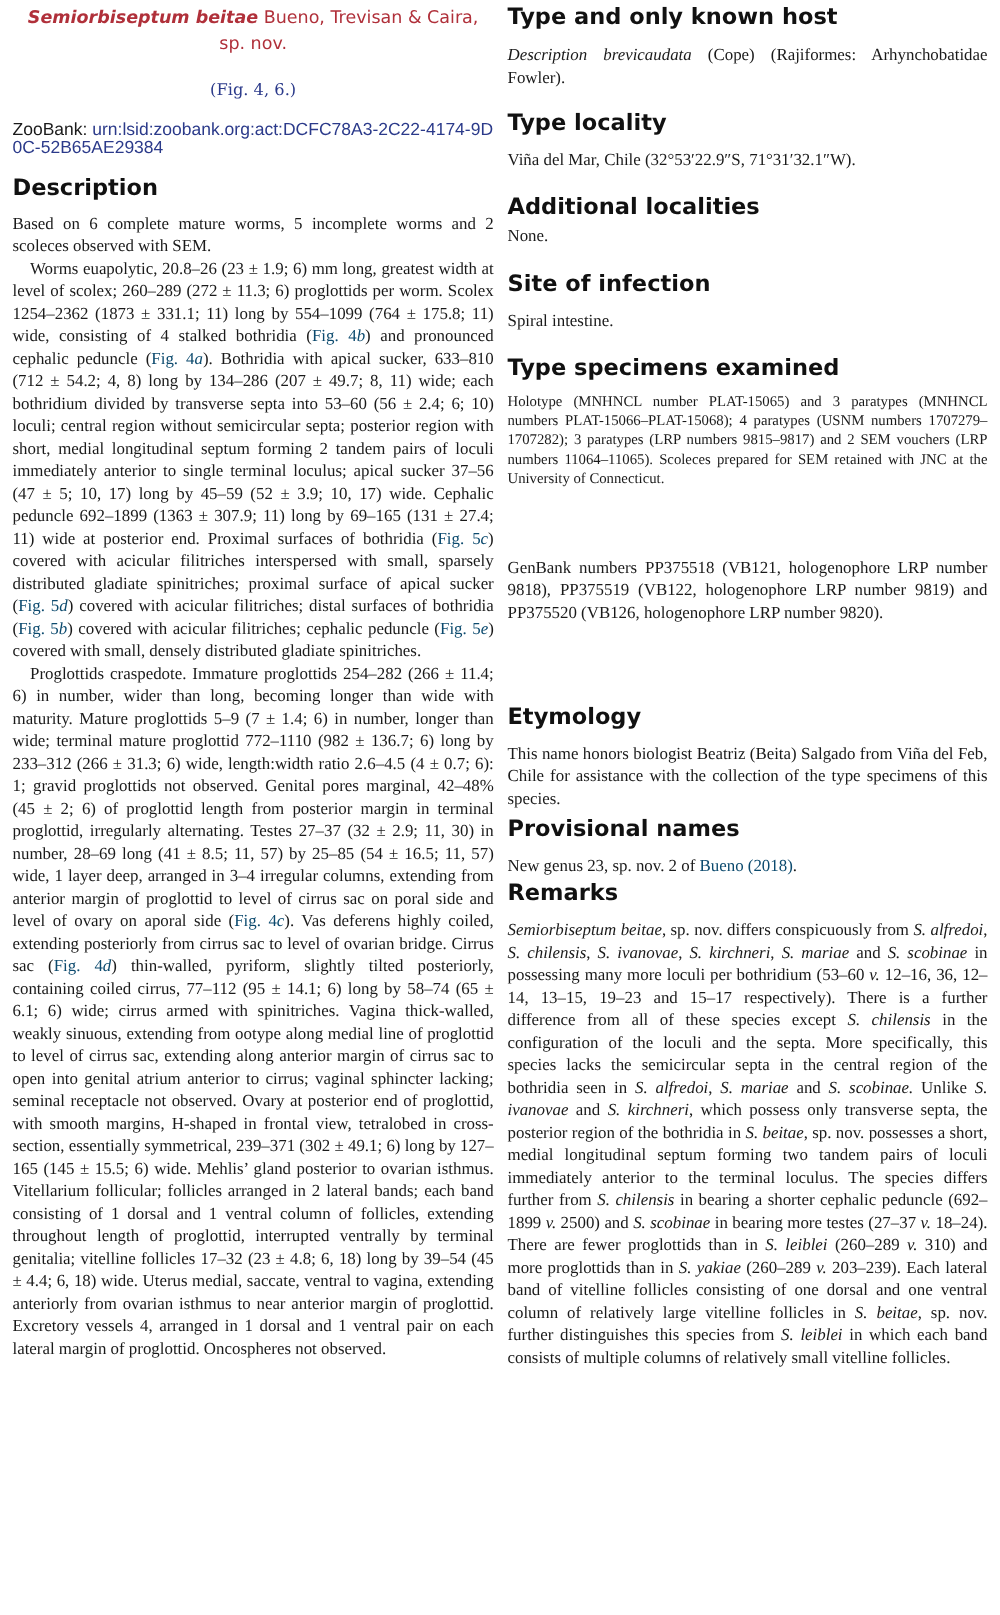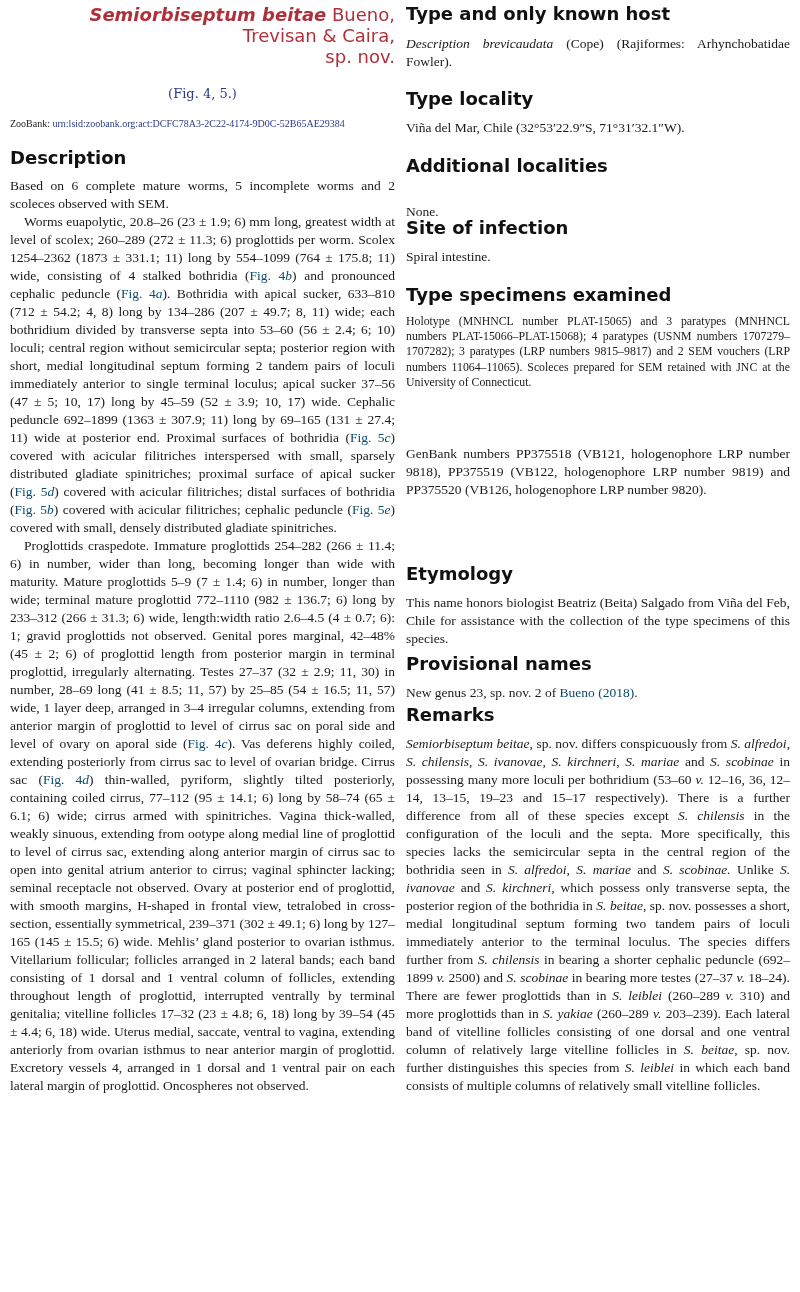--- a/index.html
+++ b/index.html
@@ -1,46 +1,46 @@
 <!DOCTYPE html>
 <html><head>
 <meta charset="utf-8">
 <style>
   html, body { margin: 0; padding: 0; background: #ffffff; }
   body { width: 800px; height: 1292px; overflow: hidden; position: relative;
          font-family: "DejaVu Serif", "Liberation Serif", serif; color: #1a1a1a; }
   .col { position: absolute; top: 0; }
   .col-left { left: 10px; width: 385px; }
   .col-right { left: 406px; width: 384px; }
-  .title { text-align: right; color: #b0303a; font-family: "DejaVu Sans", "Liberation Sans", sans-serif;
-           font-size: 18px; line-height: 21px; margin-top: 4px; }
+  .title { text-align: center; color: #b0303a; font-family: "DejaVu Sans", "Liberation Sans", sans-serif;
+           font-size: 14px; line-height: 21px; margin-top: 4px; }
   .title .sp { font-weight: bold; font-style: italic; }
   .figref-top { text-align: center; font-size: 13px; margin-top: 19px; color: #2b3a8a; }
-  .zoobank { font-size: 10px; line-height: 14px; margin-top: 16px; color: #1a1a1a;
-             font-family: Liberation Serif, serif; }
+  .zoobank { font-size: 14px; line-height: 14px; margin-top: 16px; color: #1a1a1a;
+             font-family: Liberation Sans, sans-serif; }
   .zoobank .lnk { color: #2b3a8a; }
   h3 { font-family: "DejaVu Sans", "Liberation Sans", sans-serif; font-weight: bold; font-size: 18px;
        margin: 0; line-height: 18px; color: #111; }
   p { margin: 0; font-family: "Liberation Serif", serif; font-size: 13.5px; line-height: 18px;
       text-align: justify; hyphens: manual; }
   p.small { font-size: 11.8px; line-height: 15.2px; }
   p.indent { text-indent: 14px; }
   .lnk { color: #0c4a6e; }
   i { font-style: italic; }
   .sec { position: absolute; left: 0; width: 100%; }
 </style>
 </head>
 <body>
 
 <div class="col col-left">
   <div class="title">
     <span class="sp">Semiorbiseptum beitae</span><span> Bueno, Trevisan &amp; Caira,</span><br>
     <span>sp. nov.</span>
   </div>
-  <div class="figref-top">(Fig. 4, 5.)</div>
+  <div class="figref-top">(Fig. 4, 6.)</div>
   <div class="zoobank">
     <span>ZooBank: </span><span class="lnk" style="word-break: break-all;">urn:lsid:zoobank.org:act:DCFC78A3-2C22-4174-9D0C-52B65AE29384</span>
   </div>
 
   <div style="margin-top:18px;">
     <h3>Description</h3>
     <p style="margin-top:10px;">Based on 6 complete mature worms, 5 incomplete worms and 2 scoleces observed with SEM.</p>
     <p class="indent">
       <span>Worms euapolytic, 20.8–26 (23 ± 1.9; 6) mm long, greatest width at level of scolex; 260–289 (272 ± 11.3; 6) proglottids per worm. Scolex 1254–2362 (1873 ± 331.1; 11) long by 554–1099 (764 ± 175.8; 11) wide, consisting of 4 stalked bothridia (</span><span class="lnk">Fig. 4<i>b</i></span><span>) and pronounced cephalic peduncle (</span><span class="lnk">Fig. 4<i>a</i></span><span>). Bothridia with apical sucker, 633–810 (712 ± 54.2; 4, 8) long by 134–286 (207 ± 49.7; 8, 11) wide; each bothridium divided by transverse septa into 53–60 (56 ± 2.4; 6; 10) loculi; central region without semicircular septa; posterior region with short, medial longitudinal septum forming 2 tandem pairs of loculi immediately anterior to single terminal loculus; apical sucker 37–56 (47 ± 5; 10, 17) long by 45–59 (52 ± 3.9; 10, 17) wide. Cephalic peduncle 692–1899 (1363 ± 307.9; 11) long by 69–165 (131 ± 27.4; 11) wide at posterior end. Proximal surfaces of bothridia (</span><span class="lnk">Fig. 5<i>c</i></span><span>) covered with acicular filitriches interspersed with small, sparsely distributed gladiate spinitriches; proximal surface of apical sucker (</span><span class="lnk">Fig. 5<i>d</i></span><span>) covered with acicular filitriches; distal surfaces of bothridia (</span><span class="lnk">Fig. 5<i>b</i></span><span>) covered with acicular filitriches; cephalic peduncle (</span><span class="lnk">Fig. 5<i>e</i></span><span>) covered with small, densely distributed gladiate spinitriches.</span>
     </p>
@@ -54,21 +54,21 @@
   <div class="sec" style="top:5px;">
     <h3>Type and only known host</h3>
     <p style="margin-top:12px;"><i>Description brevicaudata</i><span> (Cope) (Rajiformes: Arhynchobatidae Fowler).</span></p>
   </div>
   <div class="sec" style="top:90px;">
     <h3>Type locality</h3>
     <p style="margin-top:11px;">Viña del Mar, Chile (32°53′22.9″S, 71°31′32.1″W).</p>
   </div>
   <div class="sec" style="top:157px;">
     <h3>Additional localities</h3>
-    <p style="margin-top:28px;">None.</p>
+    <p style="margin-top:5px;">None.</p>
   </div>
   <div class="sec" style="top:219px;">
     <h3>Site of infection</h3>
     <p style="margin-top:11px;">Spiral intestine.</p>
   </div>
   <div class="sec" style="top:286px;">
     <h3>Type specimens examined</h3>
     <p class="small" style="margin-top:10px;">Holotype (MNHNCL number PLAT-15065) and 3 paratypes (MNHNCL numbers PLAT-15066–PLAT-15068); 4 paratypes (USNM numbers 1707279–1707282); 3 paratypes (LRP numbers 9815–9817) and 2 SEM vouchers (LRP numbers 11064–11065). Scoleces prepared for SEM retained with JNC at the University of Connecticut.</p>
   </div>
   <div class="sec" style="top:434px;">

